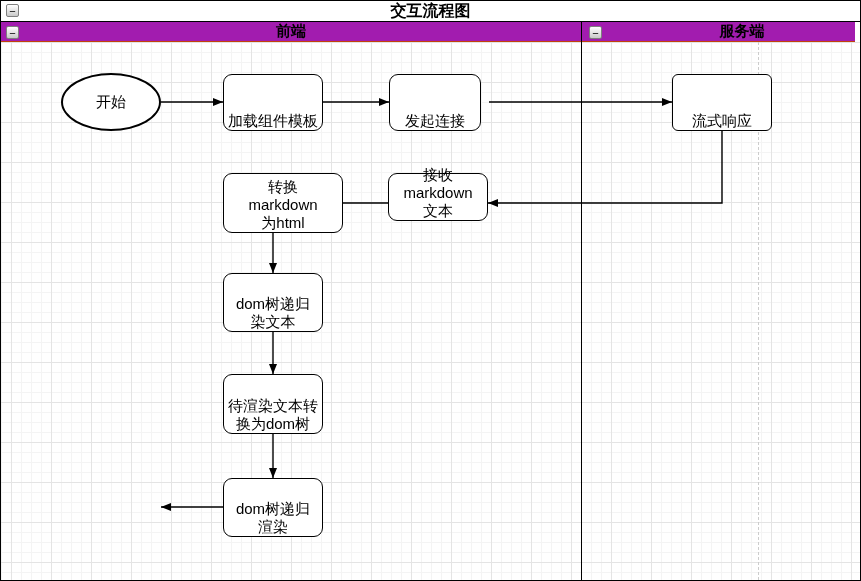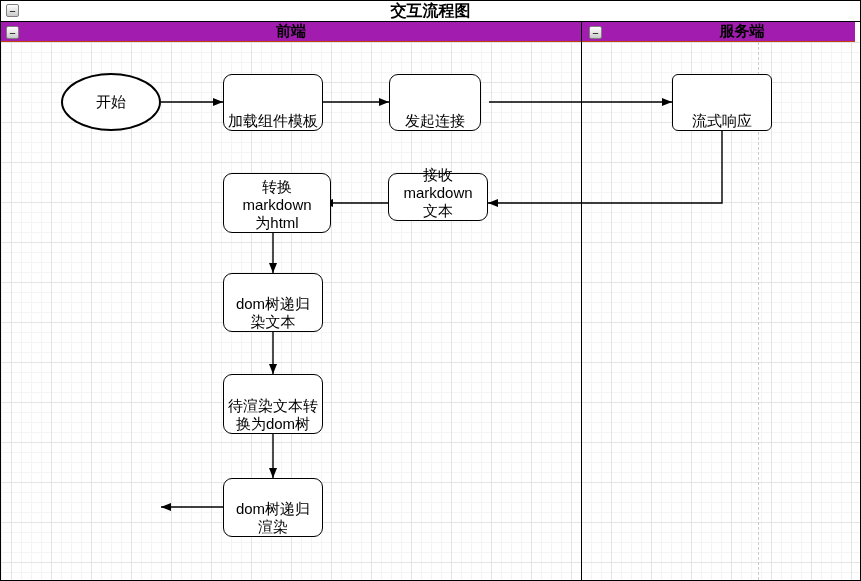--- a/index.html
+++ b/index.html
@@ -137,21 +137,21 @@
   <div class="node process" style="left:671px; top:73px; width:100px; height:57px;border-radius:6px;">
     <span class="label">流式响应</span>
   </div>
 
   <div class="node process" style="left:387px; top:172px; width:100px; height:48px;">
     <span class="label">接收
 markdown
 文本</span>
   </div>
 
-  <div class="node process" style="left:222px; top:172px; width:108px; height:60px;">
+  <div class="node process" style="left:222px; top:172px; width:120px; height:60px;">
     <span class="label">转换
 markdown
 为html</span>
   </div>
 
   <div class="node process" style="left:222px; top:272px; width:100px; height:59px;">
     <span class="label">dom树递归
 染文本</span>
   </div>
 

